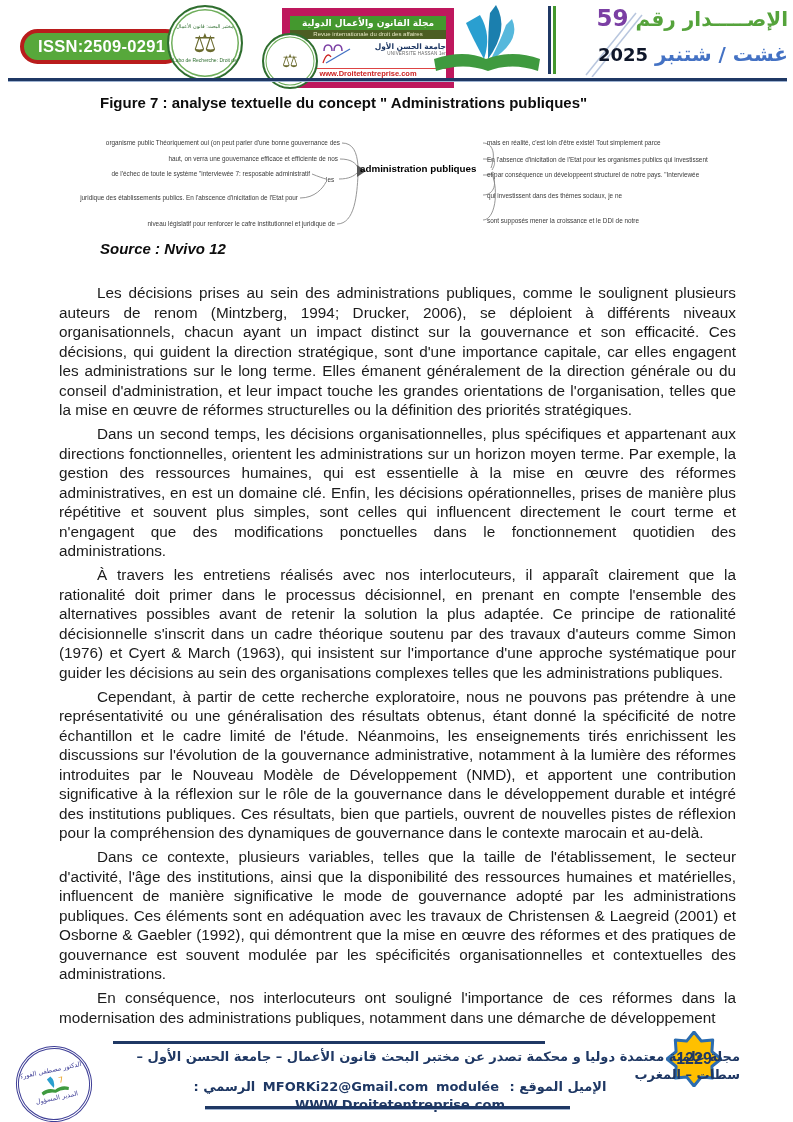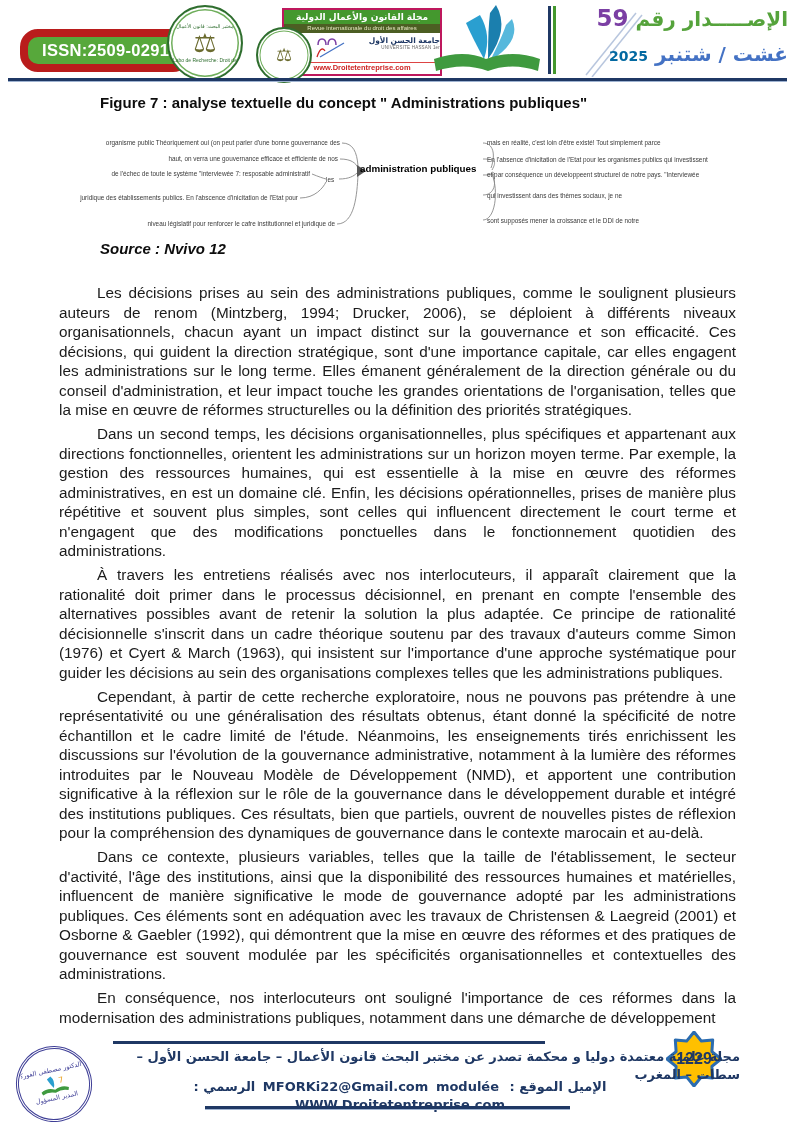--- a/index.html
+++ b/index.html
@@ -6,52 +6,52 @@
   .page{
     position:relative;width:793px;height:1122px;background:#ffffff;
     margin:0 auto;overflow:hidden;
     font-family:"Liberation Sans",sans-serif;color:#1b1b1b;
   }
   .abs{position:absolute;}
   .ar{font-family:"DejaVu Sans",sans-serif;direction:rtl;}
 
   
   .issn-pill{
-    left:20px;top:29px;background:#57a83b;border:8px solid #b91c1c;border-radius:18px;
+    left:20px;top:29px;background:#57a83b;border:4px solid #b91c1c;border-radius:18px;
     color:#fff;font-weight:bold;font-size:16.5px;padding:4px 14px;letter-spacing:.3px;
   }
   .seal{
     border-radius:50%;background:#fff;display:flex;flex-direction:column;
     align-items:center;justify-content:center;text-align:center;overflow:hidden;
   }
   .seal-1{left:167px;top:5px;width:72px;height:72px;border:2.5px solid #2f6e2f;box-shadow:inset 0 0 0 2px #fff, inset 0 0 0 3.5px #6fae5b;}
   .seal-ring-text{font-size:5px;color:#2f6e2f;line-height:6px;white-space:nowrap;width:64px;overflow:hidden;}
   .scales-glyph{font-size:26px;line-height:28px;color:#6b6b2f;}
-  .journal-box{left:282px;top:8px;width:156px;height:64px;border:2px solid #be185d;background:#fff;}
+  .journal-box{left:282px;top:8px;width:156px;height:64px;border:8px solid #be185d;background:#fff;}
   .jb-title{background:#44982e;color:#fff;font-size:9px;font-weight:bold;text-align:center;padding:2px 1px 1px;line-height:11px;}
   .jb-sub{background:#4c5e23;color:#e6e6c2;font-size:6px;text-align:center;padding:1px 0;line-height:7px;}
   .jb-body{position:relative;height:29px;}
   .seal-2{left:-28px;top:-6px;width:52px;height:52px;border:2px solid #2f6e2f;position:absolute;box-shadow:inset 0 0 0 1.5px #fff, inset 0 0 0 2.5px #6fae5b;}
   .seal-2 .scales-glyph{font-size:18px;line-height:20px;}
   .jb-chart{position:absolute;left:30px;top:2px;}
   .jb-univ{position:absolute;right:0;top:3px;text-align:right;}
   .jb-univ .u-ar{display:block;font-size:7.5px;color:#1f3864;font-weight:bold;line-height:9px;}
   .jb-univ .u-fr{display:block;font-size:4.5px;color:#666;line-height:6px;letter-spacing:.2px;}
   .jb-site{color:#cc2222;font-weight:bold;font-size:7.5px;text-align:center;line-height:9px;border-top:1px solid #d44;}
   .book-svg{left:428px;top:3px;}
   .hdr-bar{top:6px;width:3px;height:68px;}
   .hdr-bar.b1{left:548px;background:#1f3864;}
   .hdr-bar.b2{left:553px;background:#44982e;}
   .issue-block{left:558px;top:3px;width:230px;height:74px;text-align:right;}
   .issue-deco{position:absolute;left:0;top:0;z-index:0;}
   .issue-line{position:relative;z-index:1;}
   .issue-line1{font-weight:bold;font-size:20px;color:#55a33b;line-height:26px;margin-top:2px;}
   .issue-number{color:#7b3fa4;font-size:23px;}
   .issue-line2{font-weight:bold;font-size:20px;color:#4472c4;line-height:26px;margin-top:9px;}
-  .issue-year{color:#0369a1;font-size:14px;}
+  .issue-year{color:#0f172a;font-size:18px;}
   .header-rule{left:8px;top:78px;width:779px;height:3px;background:#1f3864;border-bottom:1px solid #9fb3d1;}
 
   
   .figure-title{left:100px;top:94px;font-size:15px;font-weight:bold;color:#0d0d0d;}
   .diagram{left:95px;top:130px;width:650px;height:112px;text-align:right;}
   .diagram .branch{position:absolute;font-size:6.4px;color:#3a3a3a;white-space:nowrap;line-height:7px;}
   .diagram .les{position:absolute;left:231px;top:46px;font-size:6.4px;color:#3a3a3a;}
   .diagram .center-label{position:absolute;left:265px;top:33px;font-size:9.8px;font-weight:bold;color:#000;white-space:nowrap;}
   .connectors{position:absolute;left:0;top:0;}
   .b-l1{top:9px;right:405px;}  .b-l2{top:25px;right:407px;}

